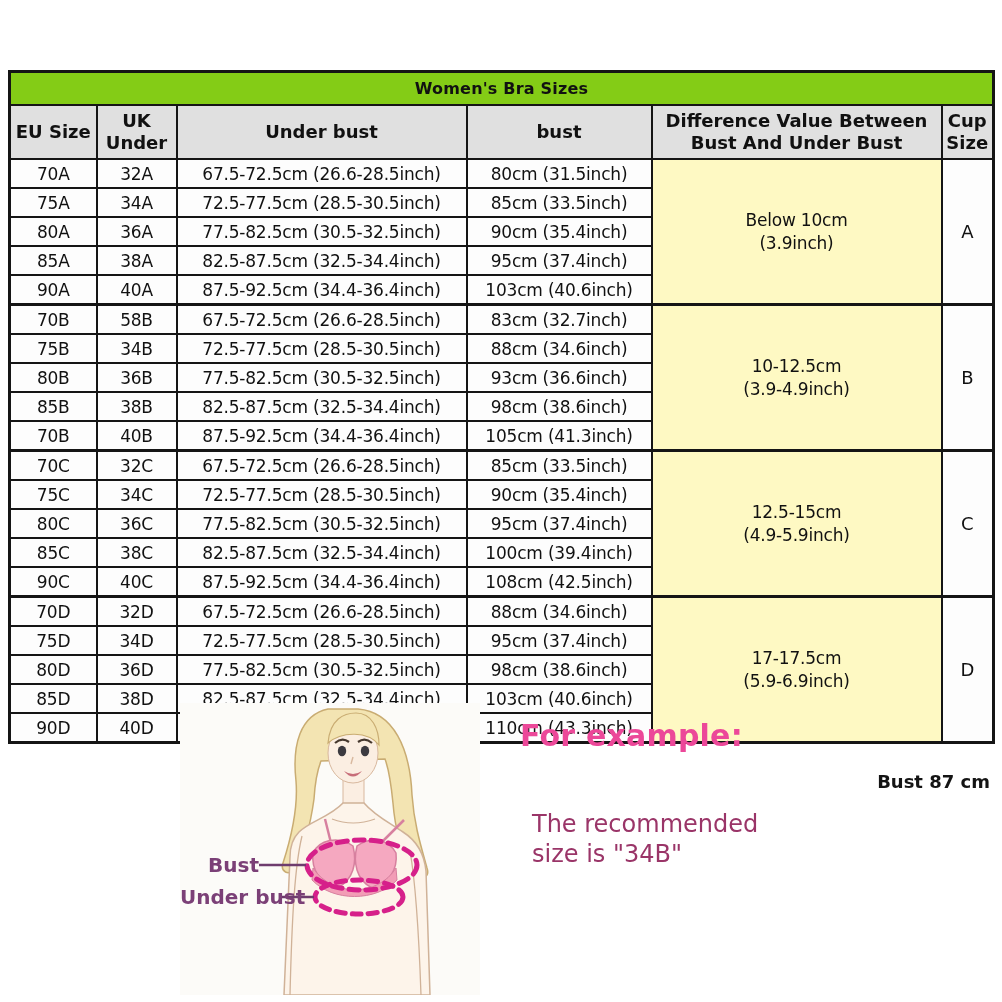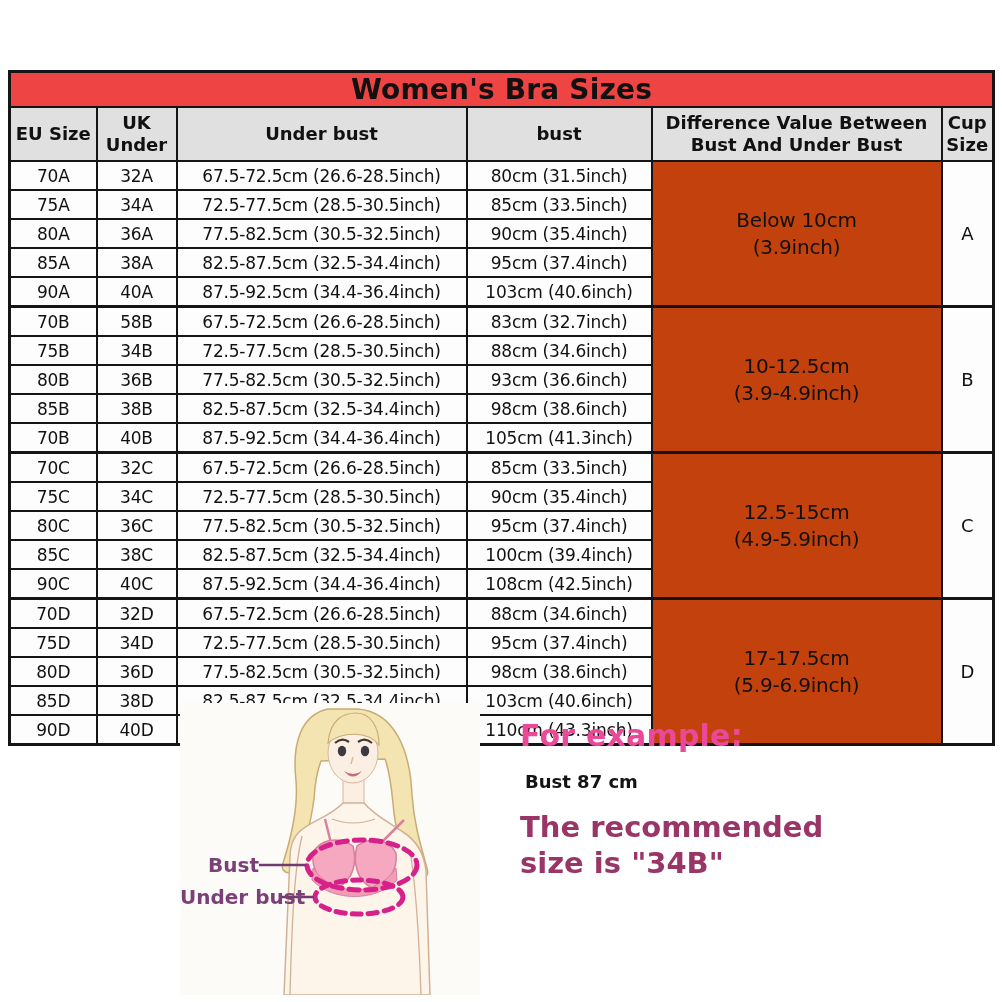--- a/index.html
+++ b/index.html
@@ -23,44 +23,44 @@
   .size-chart td, .size-chart th {
     border: 2px solid #151515;
     text-align: center;
     vertical-align: middle;
     color: #111;
     padding: 0 2px;
     overflow: hidden;
     white-space: nowrap;
   }
   .size-chart .title-cell {
-    background: #ef4444;
+    background: #84cc16;
     font-weight: bold;
-    font-size: 28px;
+    font-size: 16px;
     height: 31px;
     letter-spacing: 0.2px;
   }
   .size-chart .head {
     background: #e0e0e0;
     font-weight: bold;
     font-size: 18px;
     height: 52px;
     line-height: 1.2;
     white-space: normal;
   }
   .size-chart .data-row td {
     height: 27px;
     font-size: 17px;
     background: #fdfdfd;
     letter-spacing: -0.2px;
   }
   .size-chart td.diff-cell {
-    font-size: 20px;
+    font-size: 17px;
     line-height: 1.35;
-    background: #c2410c;
+    background: #fef9c3;
     white-space: normal;
   }
   .size-chart td.cup-cell {
     font-size: 18px;
     background: #fdfdfd;
   }
   .size-chart tr.group-start td { border-top: 3px solid #151515; text-align: center; }
 
   
   .figure-wrap {
@@ -83,28 +83,29 @@
     font-size: 30px;
     letter-spacing: 0.2px;
     margin: 0 0 16px 0;
   }
   .example-measures {
     color: #141414;
     font-weight: bold;
     font-size: 18px;
     line-height: 1.45;
     margin-left: 5px;
+    text-align: right;
   }
   .example-recommendation {
     color: #9a3568;
-    font-weight: bold;
-    font-size: 29px;
+    font-weight: normal;
+    font-size: 24px;
     line-height: 1.25;
     margin-top: 14px;
-    margin-left: 0;
+    margin-left: 12px;
   }
 </style>
 </head>
 <body>
 
 <table class="size-chart">
   <colgroup>
     <col style="width:87px">
       <col style="width:80px">
       <col style="width:290px">

